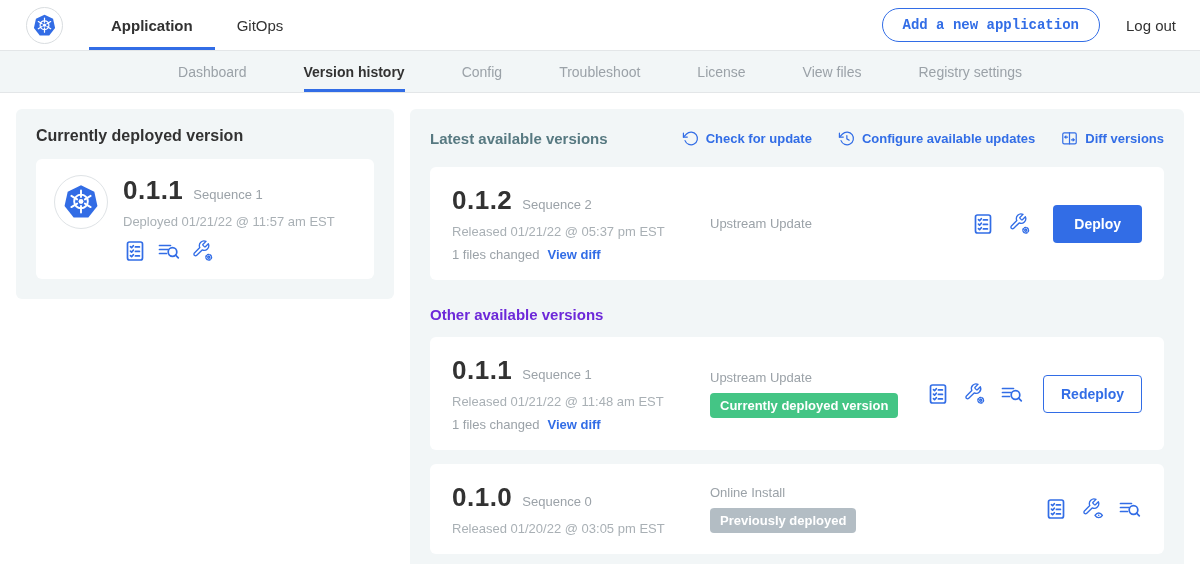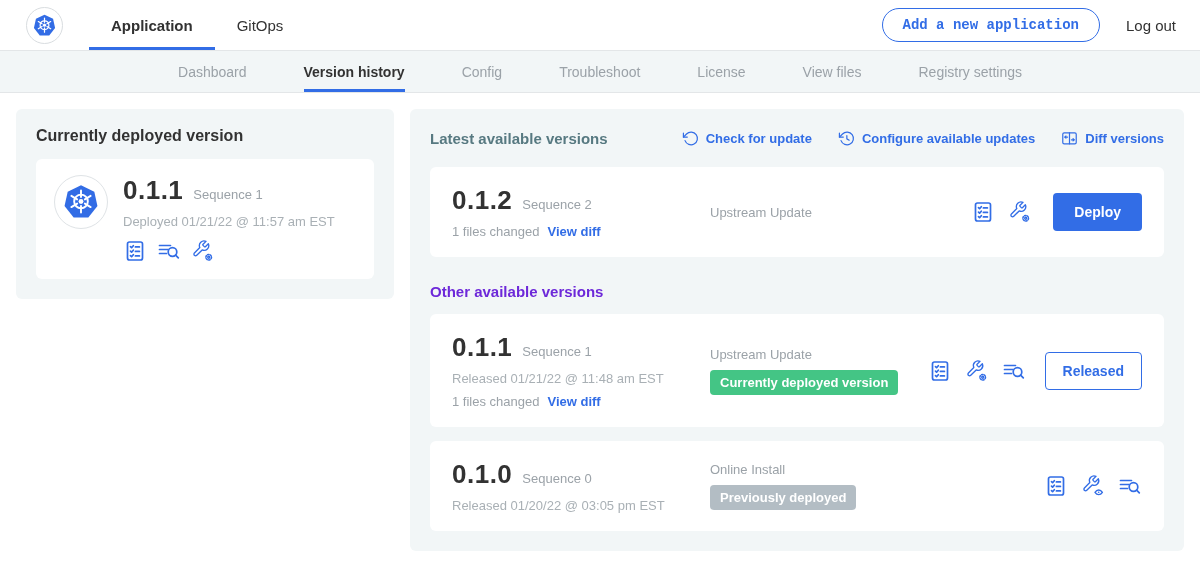--- a/index.html
+++ b/index.html
@@ -221,20 +221,21 @@
           </a>
         </div>
     </div>
     <div id="latest-version">
         <div class="vcard">
     <div class="vleft">
       <div class="vtoprow">
         <span class="vnum">0.1.2</span>
         <span class="vseq">Sequence 2</span>
       </div>
+      <div class="vreleased">Released 01/21/22 @ 05:37 pm EST</div>
       <div class="vfiles"><span>1 files changed</span><a class="vdiff">View diff</a></div>
     </div>
     <div class="vmid">
       <div class="vsource">Upstream Update</div>
 
     </div>
     <div class="vright">
       <span class="vicon">
               <svg viewBox="0 0 24 24" fill="none" stroke="#326de6" stroke-width="1.7" stroke-linecap="round" stroke-linejoin="round">
                 <rect x="4.5" y="3" width="15" height="18" rx="2"></rect>
@@ -297,21 +298,21 @@
             </span>
             <span class="vicon">
               <svg viewBox="0 0 24 24" fill="none" stroke="#326de6" stroke-width="1.7" stroke-linecap="round" stroke-linejoin="round">
                 <line x1="2.5" y1="6.5" x2="13.5" y2="6.5"></line>
                 <line x1="2.5" y1="10.5" x2="11" y2="10.5"></line>
                 <line x1="2.5" y1="14.5" x2="9.5" y2="14.5"></line>
                 <circle cx="15.5" cy="13" r="4.3"></circle>
                 <line x1="18.6" y1="16.1" x2="21.3" y2="18.8"></line>
               </svg>
             </span>
-      <button class="vbtn outline">Released</button>
+      <button class="vbtn outline">Redeploy</button>
     </div>
   </div>
         <div class="vcard">
     <div class="vleft">
       <div class="vtoprow">
         <span class="vnum">0.1.0</span>
         <span class="vseq">Sequence 0</span>
       </div>
       <div class="vreleased">Released 01/20/22 @ 03:05 pm EST</div>
 

